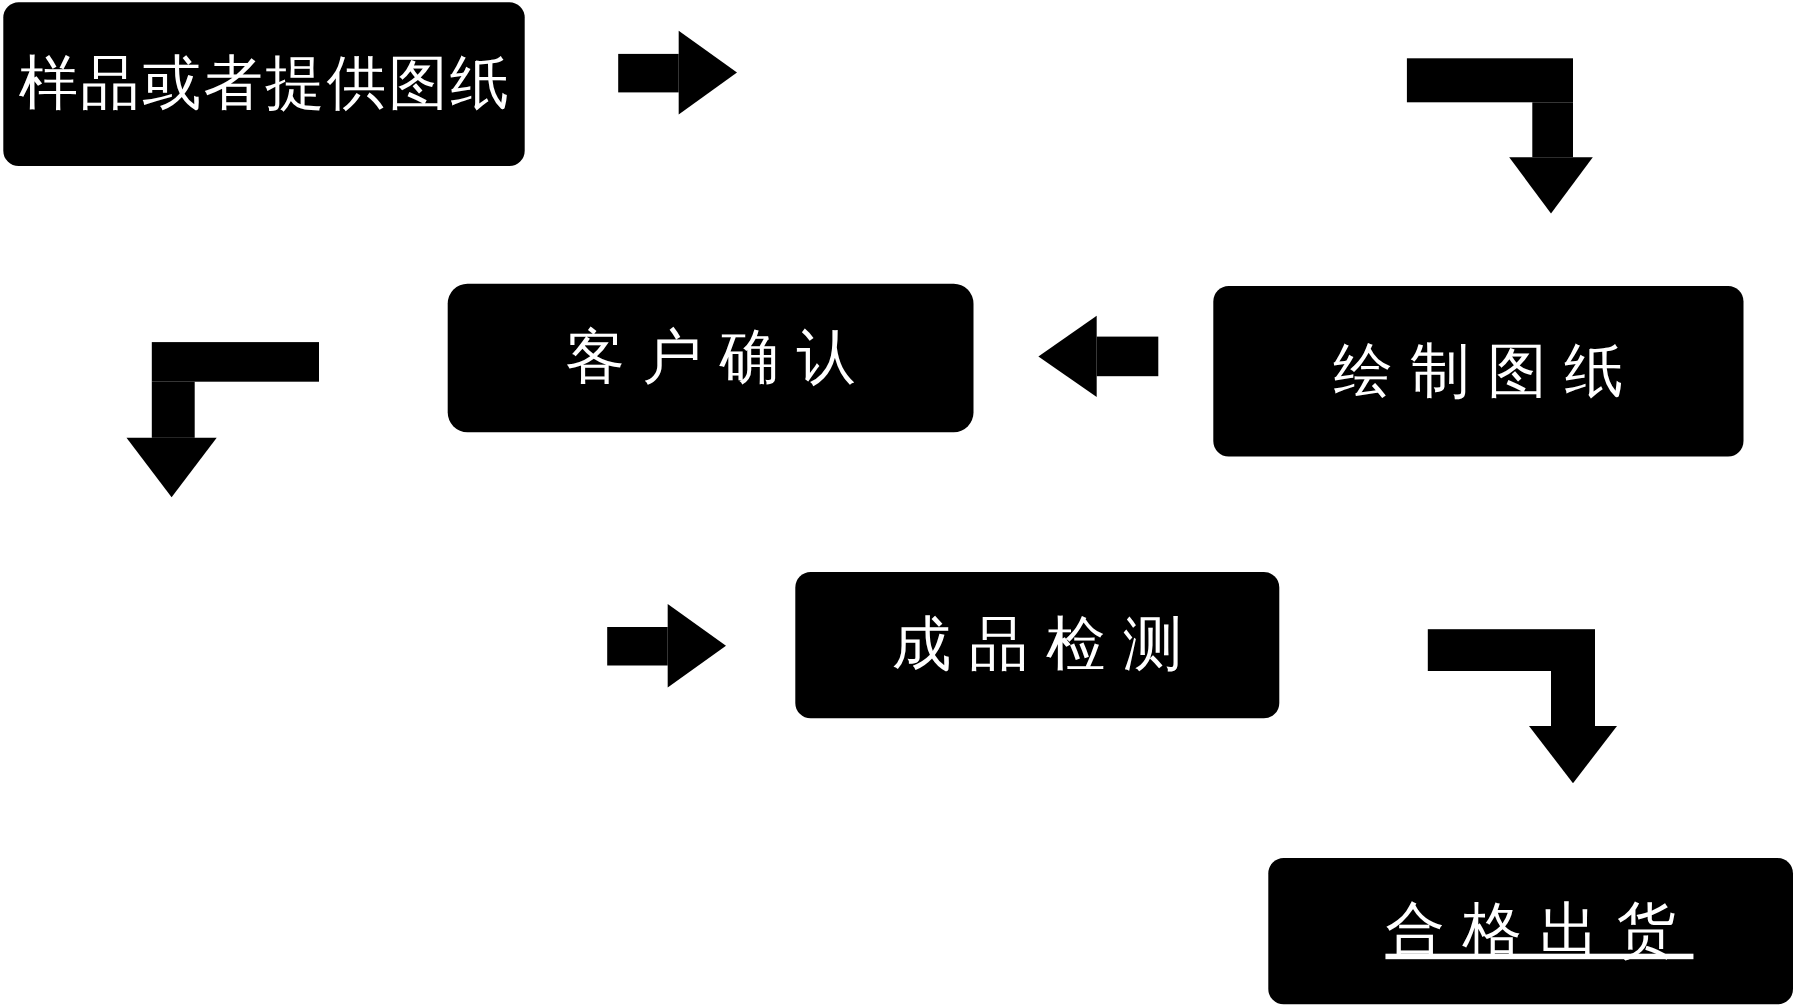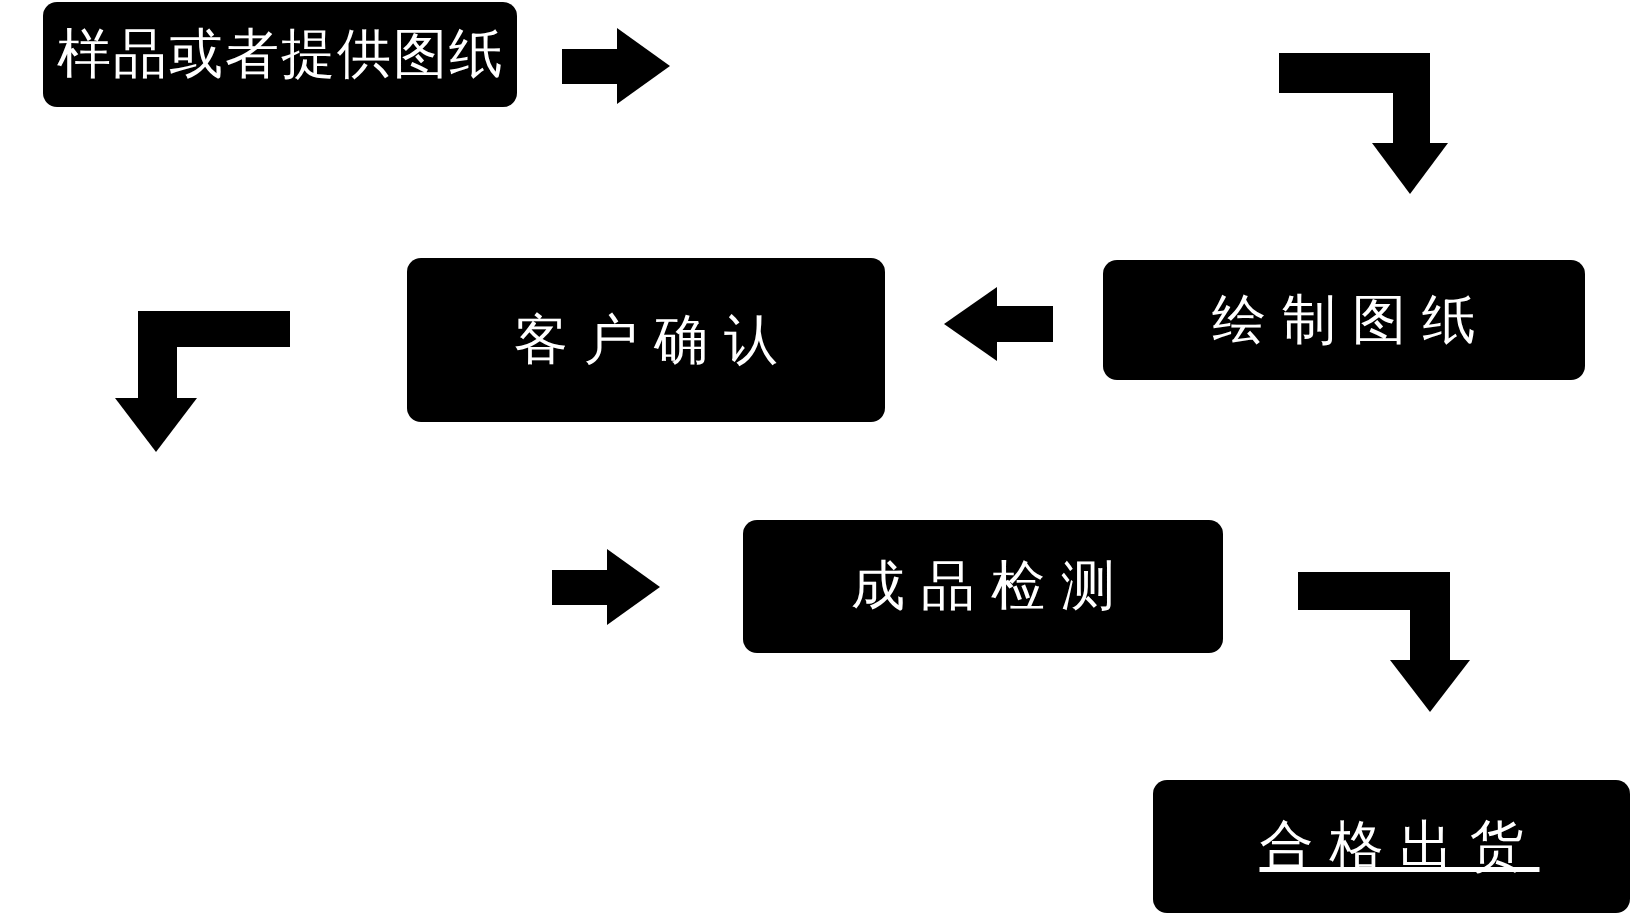--- a/index.html
+++ b/index.html
@@ -22,26 +22,26 @@
     border-radius: 14px;
     display: flex;
     align-items: center;
     justify-content: center;
     font-size: 54px;
     font-weight: 500;
     letter-spacing: 16px;
     padding-left: 16px; 
     white-space: nowrap;
   }
-  .node.n1 { left: 3px;    top: 2px;   width: 474px; height: 105px; letter-spacing: 2px; padding-left: 2px; margin-left: 40px; }
+  .node.n1 { left: 3px;    top: 2px;   width: 474px; height: 149px; letter-spacing: 2px; padding-left: 2px; }
   .node.n2 { left: 742px;  top: 1px;   width: 478px; height: 132px; }
-  .node.n3 { left: 1103px; top: 260px; width: 482px; height: 120px; }
-  .node.n4 { left: 407px;  top: 258px; width: 478px; height: 164px; }
+  .node.n3 { left: 1103px; top: 260px; width: 482px; height: 155px; }
+  .node.n4 { left: 407px;  top: 258px; width: 478px; height: 135px; border-radius: 18px; }
   .node.n5 { left: 0px;    top: 523px; width: 482px; height: 131px; }
-  .node.n6 { left: 743px;  top: 520px; width: 480px; height: 133px; }
+  .node.n6 { left: 723px;  top: 520px; width: 440px; height: 133px; }
   .node.n7 { left: 1153px; top: 780px; width: 477px; height: 133px; text-decoration: underline; }
 
   
   .arrow-right, .arrow-left {
     position: absolute;
     display: flex;
     align-items: center;
   }
   .arrow-right .shaft, .arrow-left .shaft {
     background: var(--arrow, #000000);

